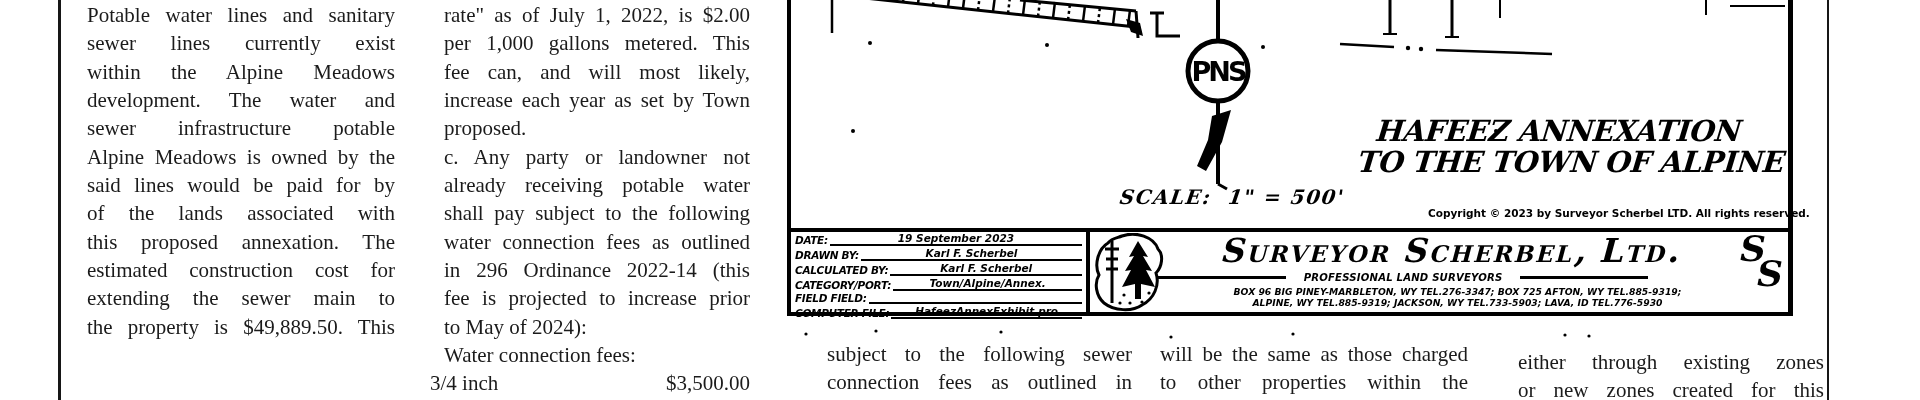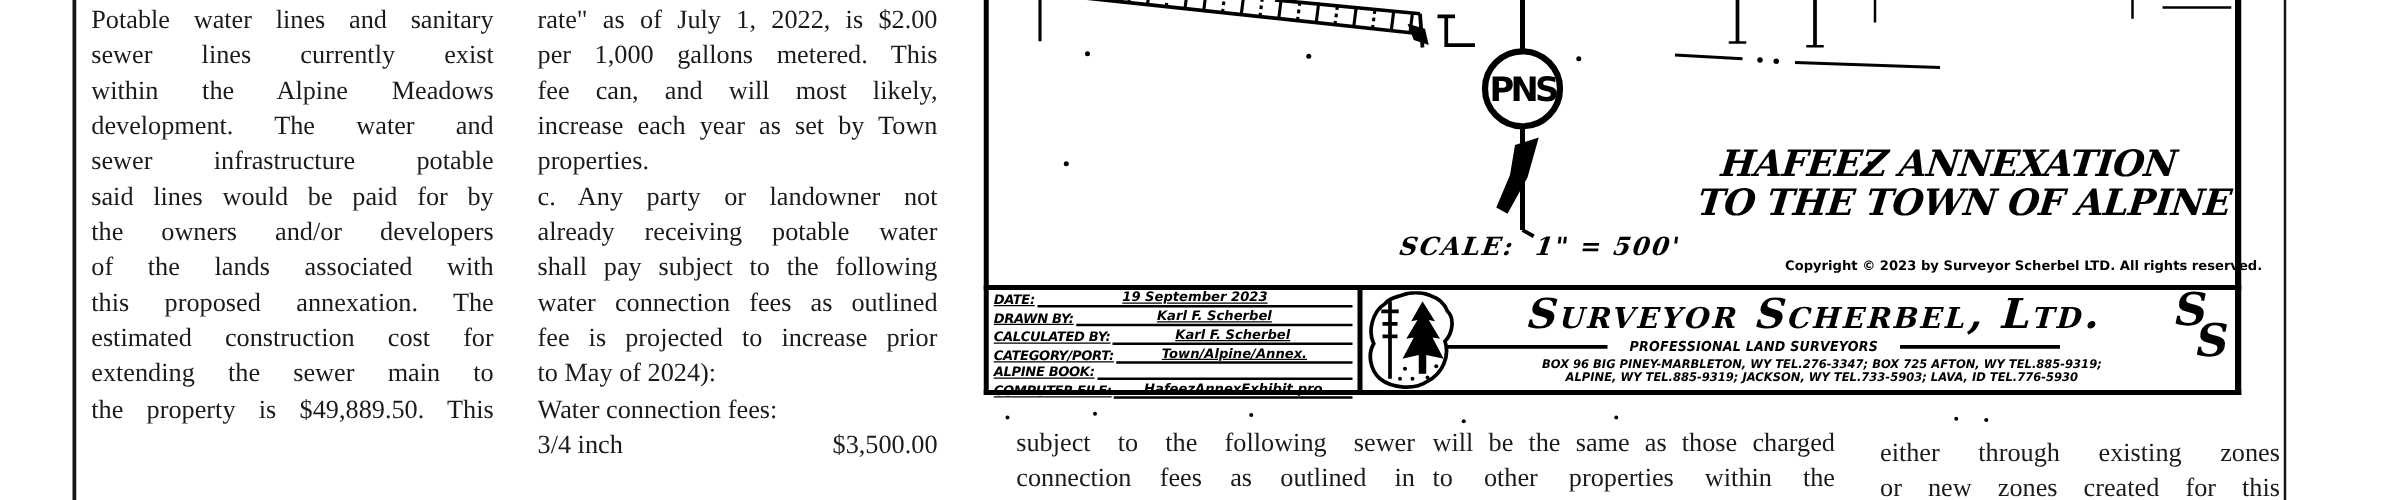--- a/index.html
+++ b/index.html
@@ -4,28 +4,28 @@
 <style>
   html,body{margin:0;padding:0;}
   body{width:1920px;height:400px;position:relative;background:#fff;overflow:hidden;
        font-family:"Liberation Serif",serif;}
   .abs{position:absolute;}
   
   .vrule{position:absolute;top:0;bottom:0;width:3px;background:#161616;}
   
   .txtcol{position:absolute;color:#1b1b1b;}
   .tline{font:21px/28.35px "Liberation Serif",serif;text-align:justify;text-align-last:justify;
-         white-space:normal;height:28.35px;overflow:hidden;}
+         white-space:normal;height:28.35px;overflow:hidden;margin-left:14px;}
   .tline.nj{text-align-last:left;}
   .feerow{display:flex;justify-content:space-between;font:21px/28.35px "Liberation Serif",serif;height:28.35px;}
   
   .mapborder{position:absolute;background:#000;}
   
   .tb{position:absolute;left:791px;top:232px;width:295px;height:80px;display:flex;flex-direction:column;}
-  .tbrow{flex:1;display:flex;align-items:flex-end;padding-left:4px;text-decoration:underline;}
+  .tbrow{flex:1;display:flex;align-items:flex-end;padding-left:4px;}
   .tblabel{font:bold italic 10.5px/12px "DejaVu Sans",sans-serif;color:#000;white-space:nowrap;
            letter-spacing:-0.3px;padding-bottom:1px;}
   .tbval{flex:1;border-bottom:2px solid #000;font:bold italic 10.5px/12px "DejaVu Sans",sans-serif;
          color:#000;text-align:center;margin:0 4px 1px 2px;white-space:nowrap;overflow:hidden;}
   
   .firmname{position:absolute;left:1172px;top:233px;width:560px;text-align:center;
             font:bold italic 33px/36px "DejaVu Serif",serif;font-variant:small-caps;
             letter-spacing:2px;color:#000;transform:skewX(-4deg);white-space:nowrap;}
   .tagline{position:absolute;left:1123px;top:271px;width:560px;display:flex;align-items:center;
            justify-content:center;gap:9px;}
@@ -50,39 +50,40 @@
 
 <div class="vrule" style="left:58px;"></div>
 <div class="vrule" style="left:1827px;width:2px;"></div>
 
 <div class="txtcol" style="left:73px;top:1px;width:322px;">
   <div class="tline">Potable water lines and sanitary</div>
   <div class="tline">sewer lines currently exist</div>
   <div class="tline">within the Alpine Meadows</div>
   <div class="tline">development. The water and</div>
   <div class="tline">sewer infrastructure potable</div>
+  <div class="tline">Alpine Meadows is owned by the</div>
   <div class="tline">said lines would be paid for by</div>
-  <div class="tline">the owners and/or developers</div>
   <div class="tline">of the lands associated with</div>
   <div class="tline">this proposed annexation. The</div>
   <div class="tline">estimated construction cost for</div>
   <div class="tline">extending the sewer main to</div>
   <div class="tline">the property is $49,889.50. This</div>
 </div>
 
 <div class="txtcol" style="left:430px;top:1px;width:320px;">
   <div class="tline">rate" as of July 1, 2022, is $2.00</div>
   <div class="tline">per 1,000 gallons metered. This</div>
   <div class="tline">fee can, and will most likely,</div>
   <div class="tline">increase each year as set by Town</div>
-  <div class="tline nj">properties.</div>
+  <div class="tline nj">proposed.</div>
   <div class="tline">c. Any party or landowner not</div>
   <div class="tline">already receiving potable water</div>
   <div class="tline">shall pay subject to the following</div>
   <div class="tline">water connection fees as outlined</div>
+  <div class="tline">in 296 Ordinance 2022-14 (this</div>
   <div class="tline">fee is projected to increase prior</div>
   <div class="tline nj">to May of 2024):</div>
   <div class="tline nj">Water connection fees:</div>
   <div class="feerow">
     <span>3/4 inch</span>
     <span>$3,500.00</span>
   </div>
 </div>
 
 <div class="txtcol" style="left:813px;top:340px;width:319px;">
@@ -115,21 +116,21 @@
   </div>
   <div class="tbrow">
     <span class="tblabel">CALCULATED BY:</span>
     <span class="tbval">Karl F. Scherbel</span>
   </div>
   <div class="tbrow">
     <span class="tblabel">CATEGORY/PORT:</span>
     <span class="tbval">Town/Alpine/Annex.</span>
   </div>
   <div class="tbrow">
-    <span class="tblabel">ALPINE BOOK:</span>
+    <span class="tblabel">FIELD FIELD:</span>
     <span class="tbval"></span>
   </div>
   <div class="tbrow">
     <span class="tblabel">COMPUTER FILE:</span>
     <span class="tbval">HafeezAnnexExhibit.pro</span>
   </div>
 </div>
 
 <div class="firmname">Surveyor Scherbel, Ltd.</div>
 <div class="tagline">

